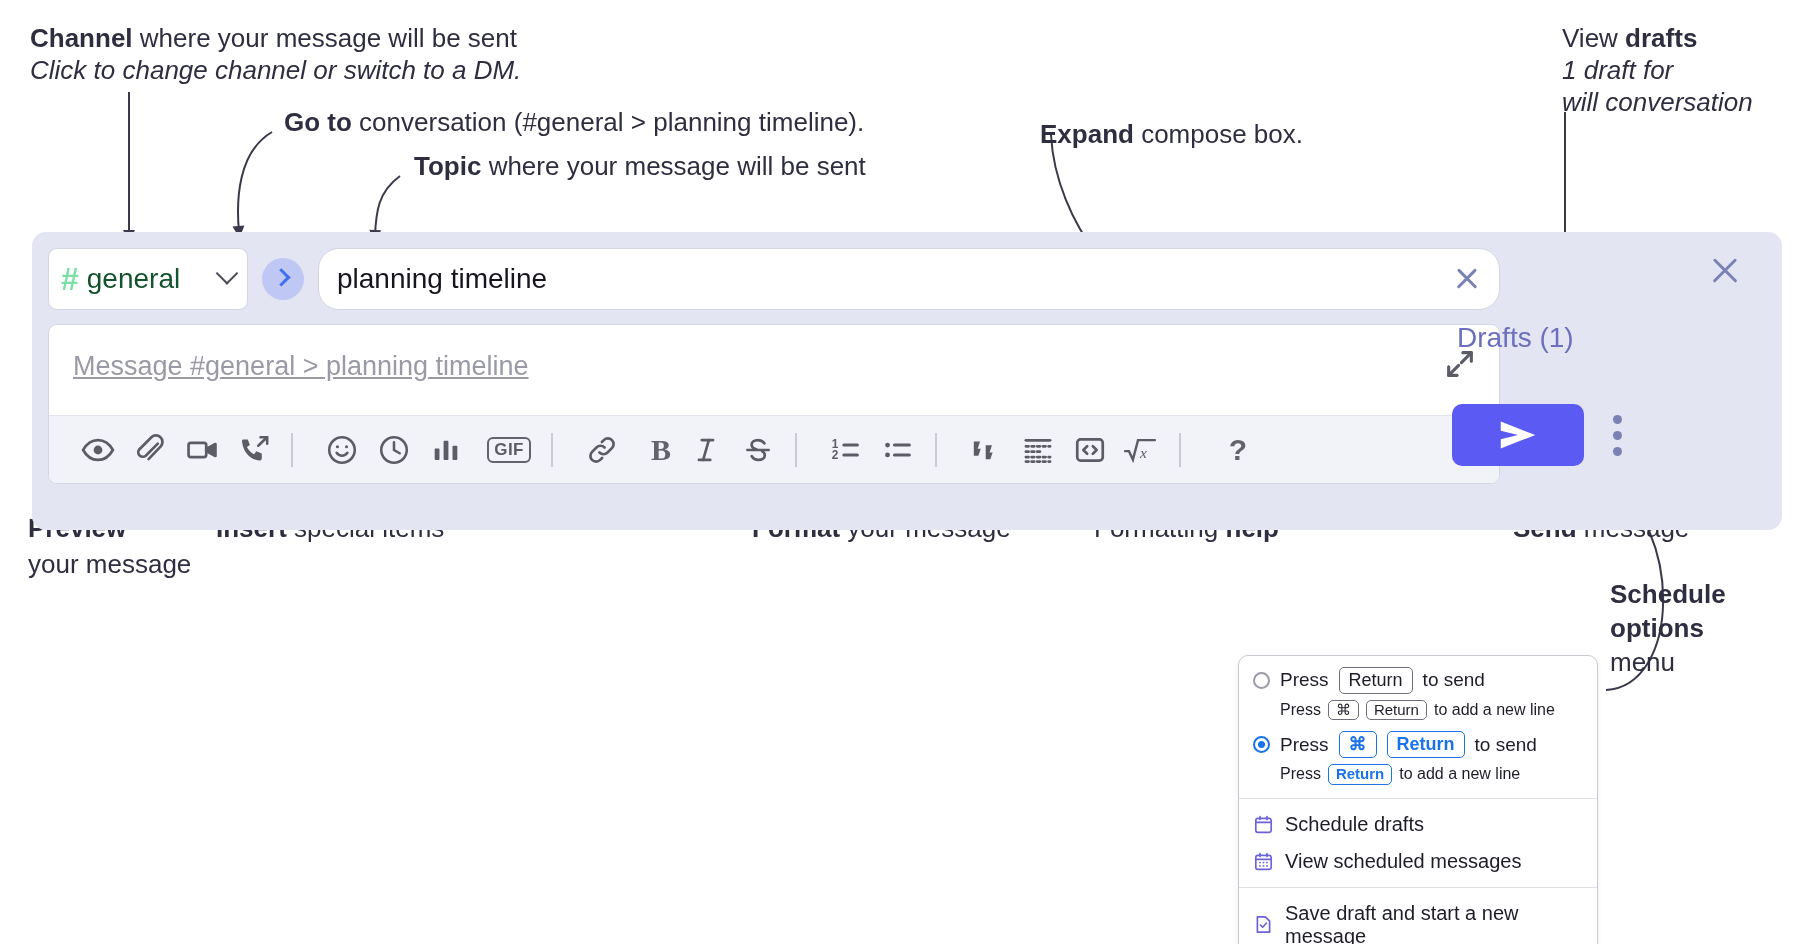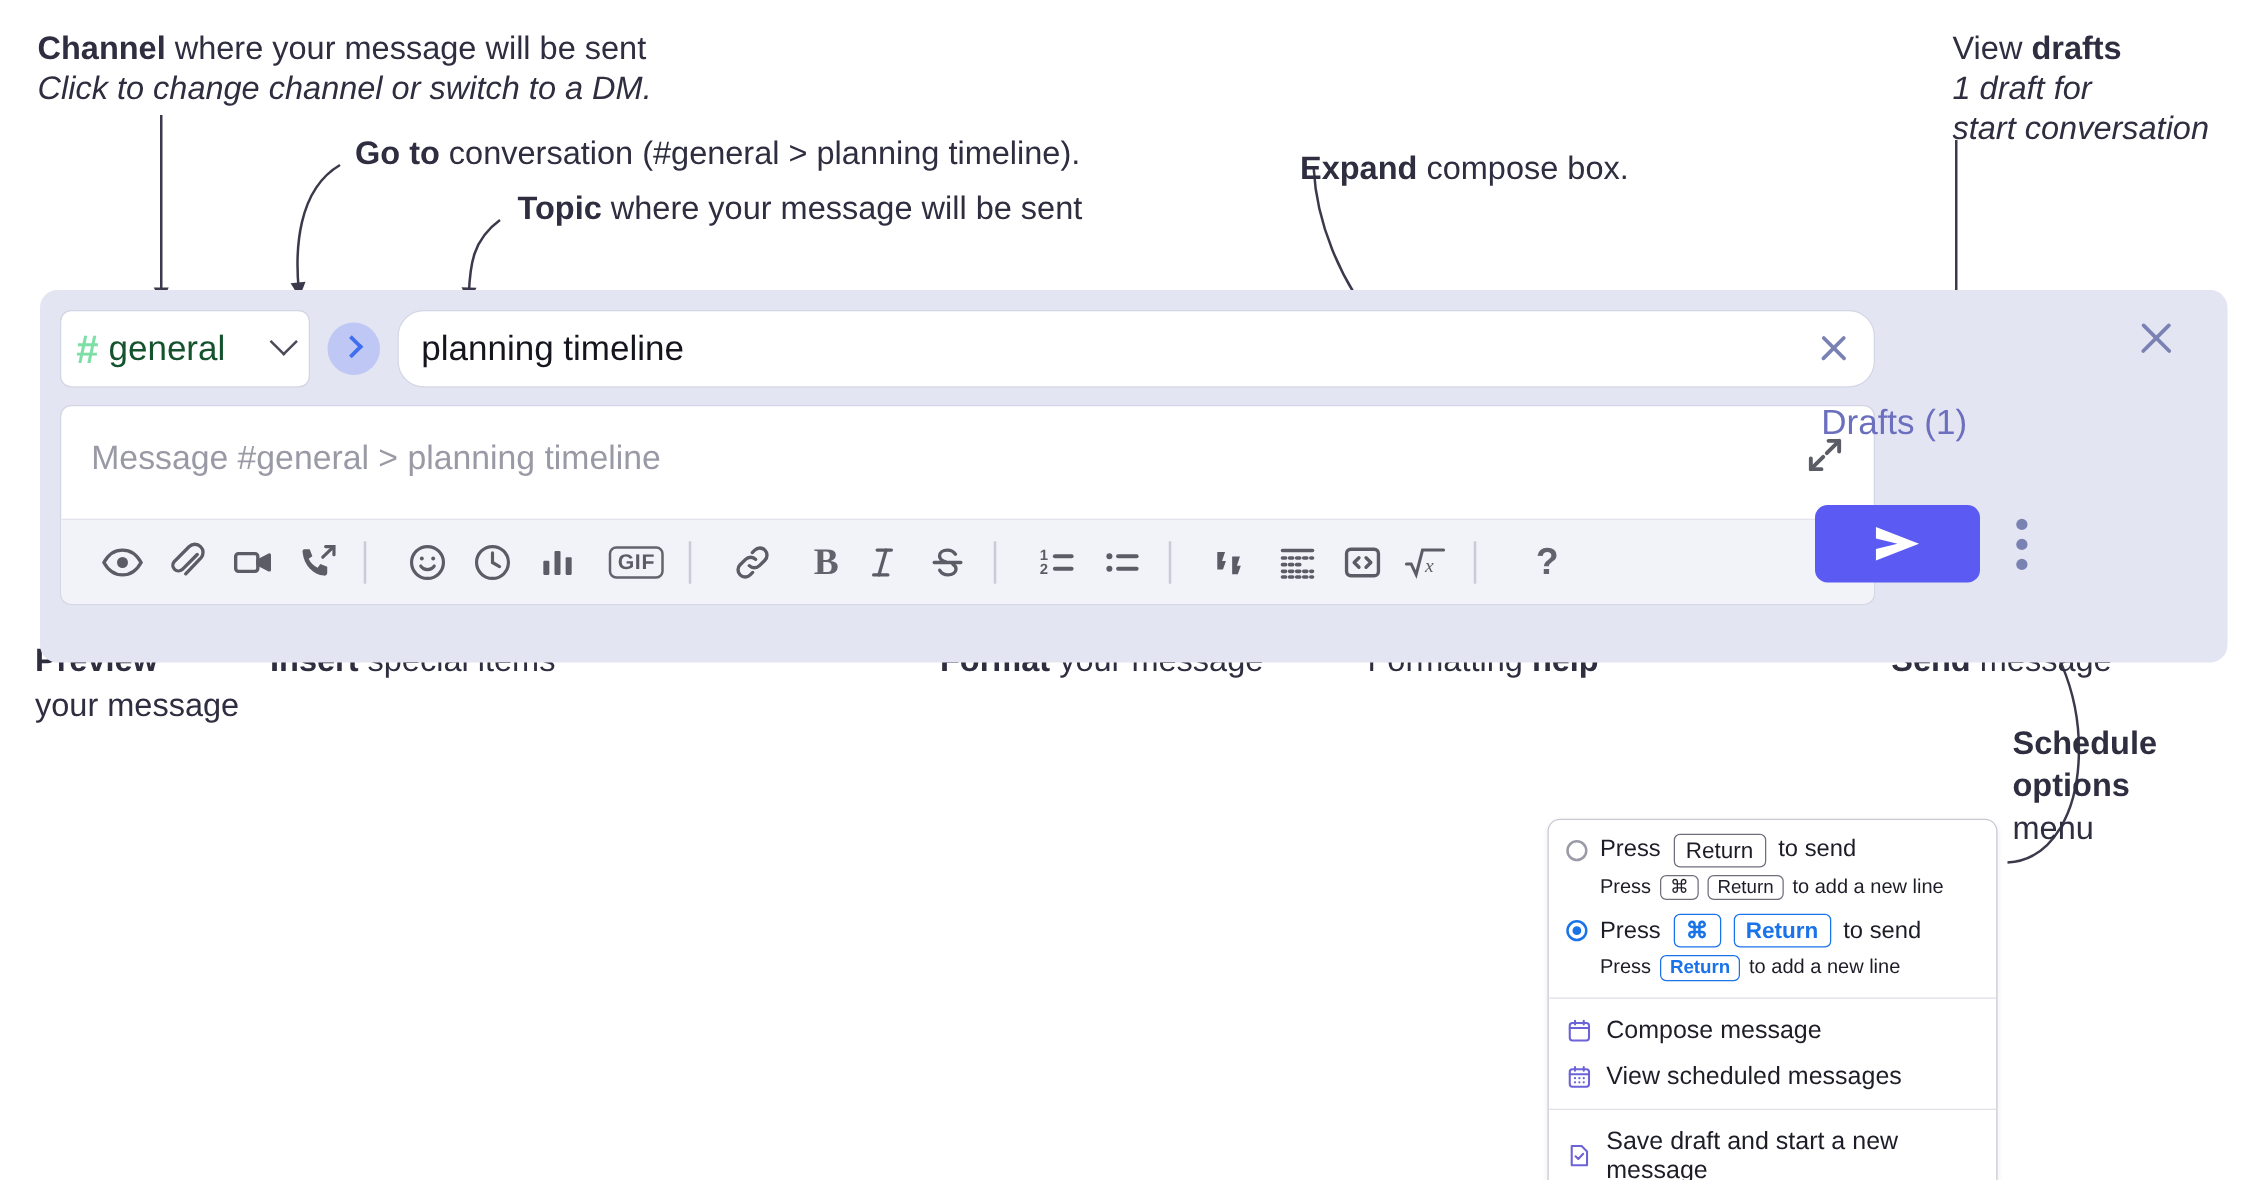--- a/index.html
+++ b/index.html
@@ -49,21 +49,21 @@
     content:""; position:absolute; left:3px; top:13px; width:26px; height:3.4px;
     background:#7a82b4; border-radius:2px;
   }
   #topic-clear:before { transform:rotate(45deg); }
   #topic-clear:after  { transform:rotate(-45deg); }
 
   #editor-box {
     margin-top:14px; background:#fff; border:1px solid #d3d6e4; border-radius:9px;
     width:1452px; height:160px; position:relative; overflow:hidden;
   }
-  #msg-placeholder { position:absolute; left:24px; top:26px; font-size:27px; color:#9a9aa6; }
+  #msg-placeholder { position:absolute; left:24px; top:26px; font-size:27px; color:#9a9aa6;text-decoration:underline; }
   #expand-btn { position:absolute; right:22px; top:22px; width:34px; height:34px; cursor:pointer; }
 
   #toolbar {
     position:absolute; left:0; bottom:0; width:1452px; height:68px;
     background:#f2f3f9; border-top:1px solid #e3e4ee;
     display:flex; align-items:center; padding:0 20px; gap:6px;
   }
   .tb { width:46px; height:46px; display:flex; align-items:center; justify-content:flex-end;
         color:#62636d; cursor:pointer; background:none; border:none; padding:0; }
   .tb svg { display:block; }
@@ -173,21 +173,21 @@
   <b>Expand</b><span> compose box.</span>
 </div>
 
 <div class="ann ann-lg" style="left:1562px; top:22px;">
   <span>View </span><b>drafts</b>
 </div>
 <div class="ann ann-lg" style="left:1562px; top:54px;">
   <i>1 draft for</i>
 </div>
 <div class="ann ann-lg" style="left:1562px; top:86px;">
-  <i>start conversation</i>
+  <i>will conversation</i>
 </div>
 
 <div class="ann ann-lg" style="left:28px; top:512px;">
   <b>Preview</b>
 </div>
 <div class="ann ann-lg" style="left:28px; top:548px;">
   <span>your message</span>
 </div>
 
 <div class="ann ann-lg" style="left:216px; top:512px;">
@@ -448,21 +448,21 @@
 
   <div class="mdiv"></div>
 
   <div class="mitem">
     <svg width="21" height="21" viewBox="0 0 24 24" fill="none" stroke="#6c63d8" stroke-width="1.9" stroke-linecap="round">
       <rect x="3.2" y="5" width="17.6" height="16" rx="2.4"></rect>
       <path d="M3.2 9.6 H20.8"></path>
         <path d="M8 3 V6.4"></path>
         <path d="M16 3 V6.4"></path>
     </svg>
-    <span>Compose message</span>
+    <span>Schedule drafts</span>
   </div>
 
   <div class="mitem">
     <svg width="21" height="21" viewBox="0 0 24 24" fill="none" stroke="#6c63d8" stroke-width="1.9" stroke-linecap="round">
       <rect x="3.2" y="5" width="17.6" height="16" rx="2.4"></rect>
       <path d="M3.2 9.6 H20.8"></path>
         <path d="M8 3 V6.4"></path>
         <path d="M16 3 V6.4"></path>
       <g fill="#6c63d8" stroke="none">
         <circle cx="8" cy="13.2" r="1.05"></circle>

